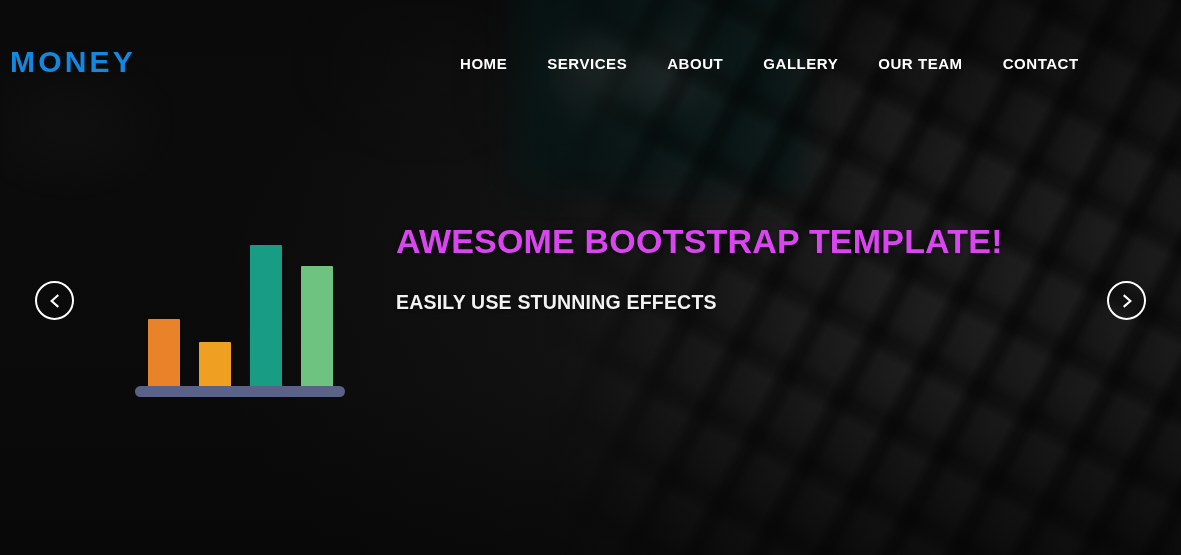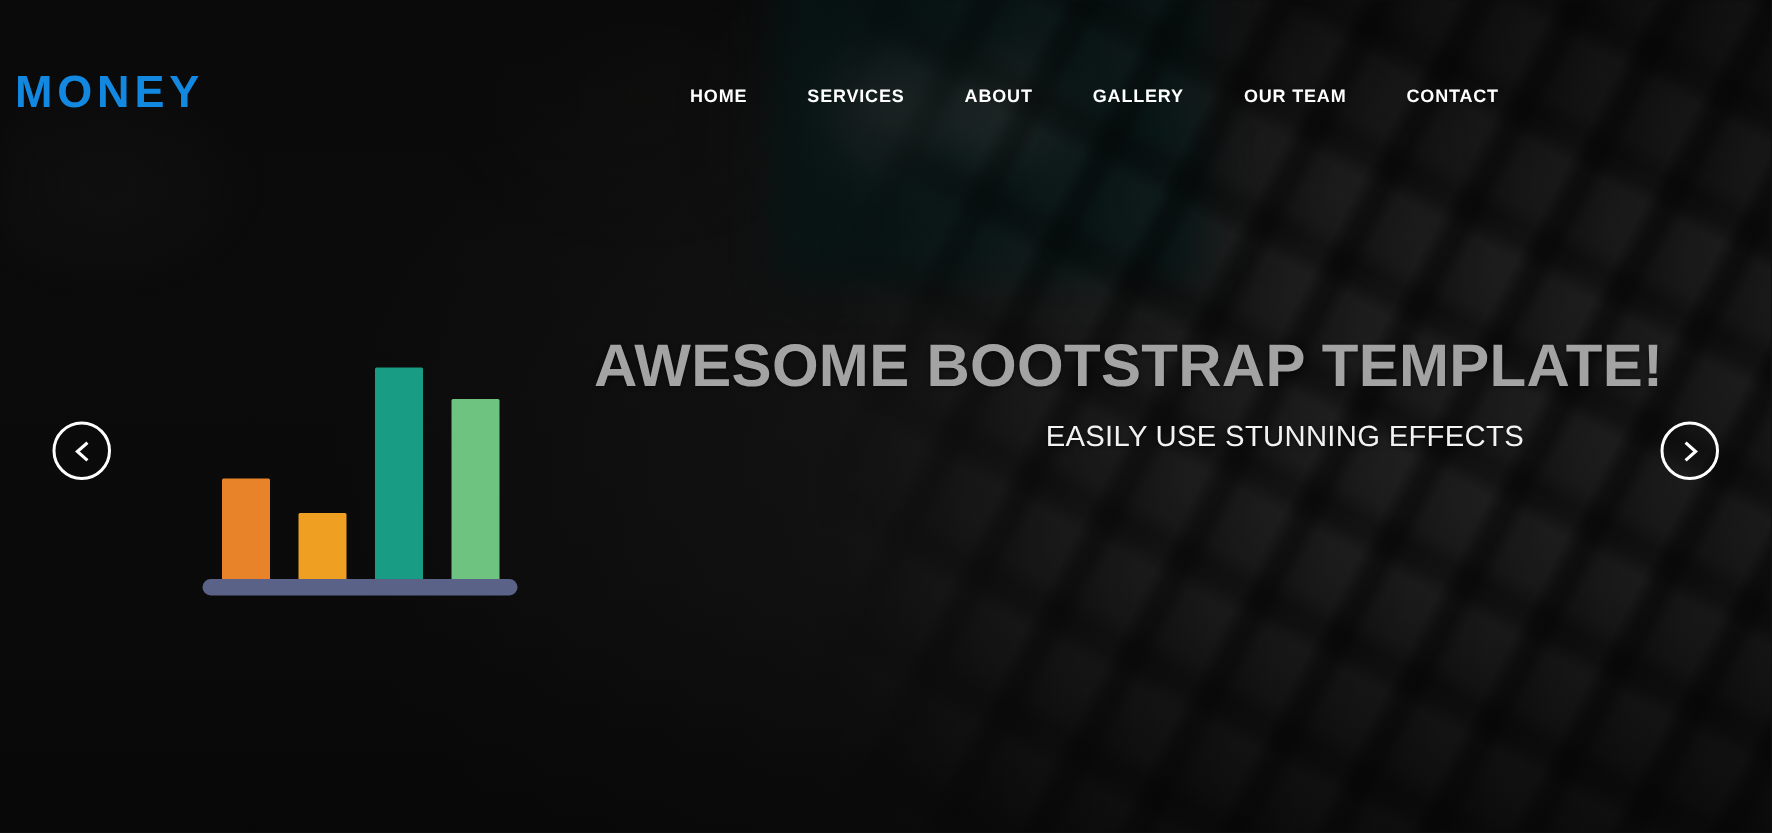--- a/index.html
+++ b/index.html
@@ -105,21 +105,21 @@
     white-space:nowrap;
   }
 
   .nav {
     position:absolute; left:440px; top:54px;
     display:flex; align-items:center;
     white-space:nowrap;
   }
   .nav-item {
     color:#ffffff;
-    font-size:12px;
+    font-size:15px;
     font-weight:bold;
     letter-spacing:0.55px;
     text-transform:uppercase;
     padding:0 20px;
     line-height:20px;
     text-decoration:none;
     white-space:nowrap;
     cursor:pointer;
   }
 
@@ -157,39 +157,38 @@
     background:#5a6387;
     border-radius:6px;
   }
 
   
   .hero-text {
     position:absolute; left:396px; top:72px;
     width:620px;
   }
   .hero-title {
-    color:#a3a3a3;
-    font-size:40px;
+    color:#d946ef;
+    font-size:34px;
     font-weight:bold;
     letter-spacing:0.2px;
     line-height:1.12;
     text-transform:uppercase;
     text-shadow:0 1px 3px rgba(0,0,0,0.55);
     white-space:nowrap;
   }
   .hero-sub {
-    margin-top:13px;
+    margin-top:31px;
     color:#f2f2f2;
     font-size:19.5px;
-    font-weight:normal;
+    font-weight:bold;
     letter-spacing:0.2px;
     text-transform:uppercase;
     text-shadow:0 1px 3px rgba(0,0,0,0.55);
     white-space:nowrap;
-    text-align:right;
   }
 
   
   .ctrl {
     position:absolute; top:150px;
     width:39px; height:39px;
     margin-top:-19px;
     border:2px solid #ffffff;
     border-radius:50%;
     display:flex; align-items:center; justify-content:center;

